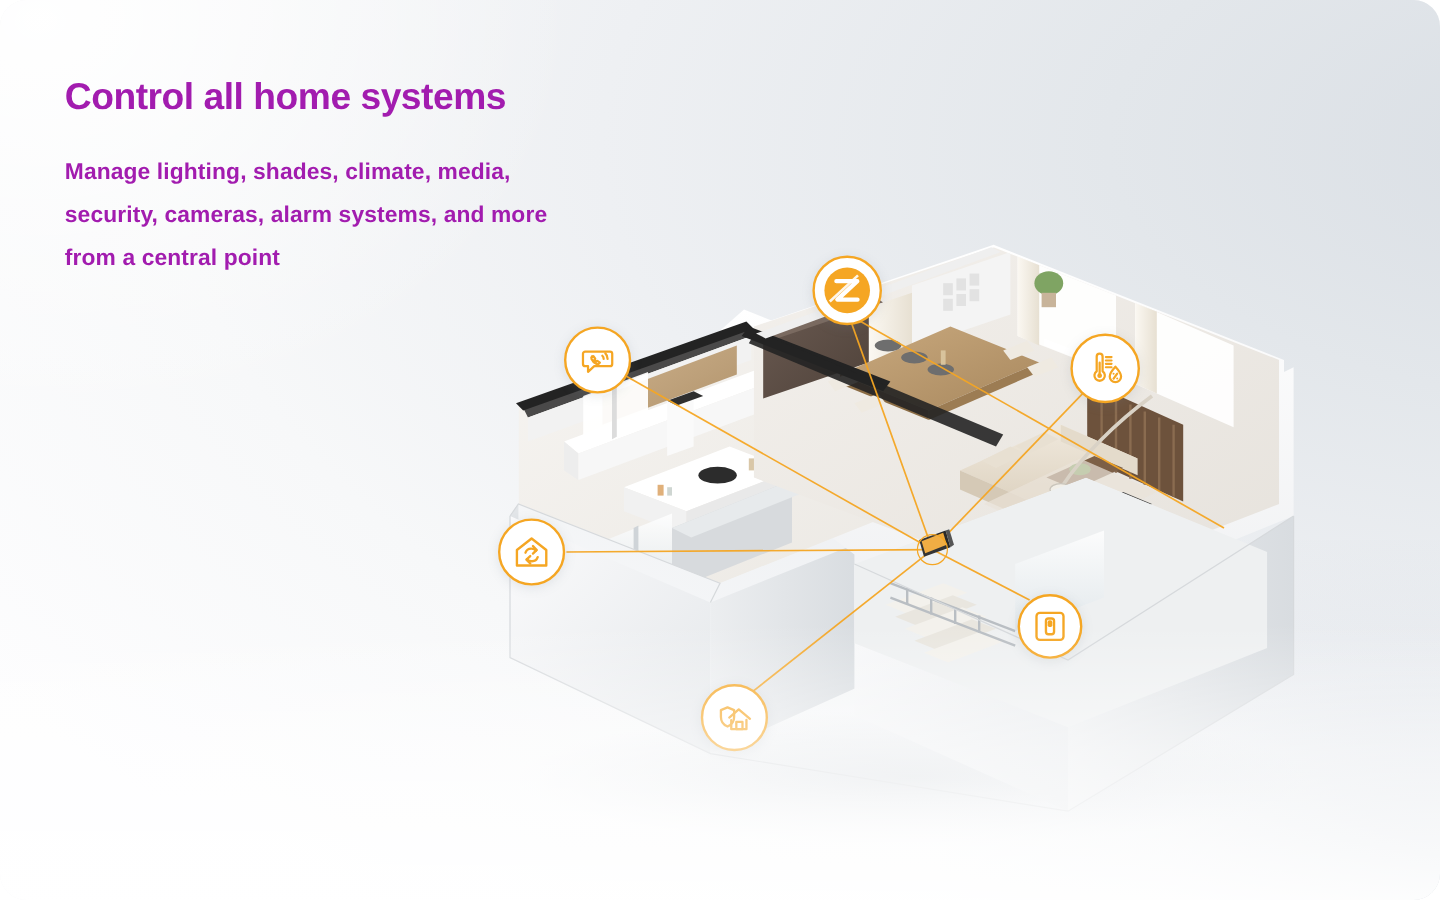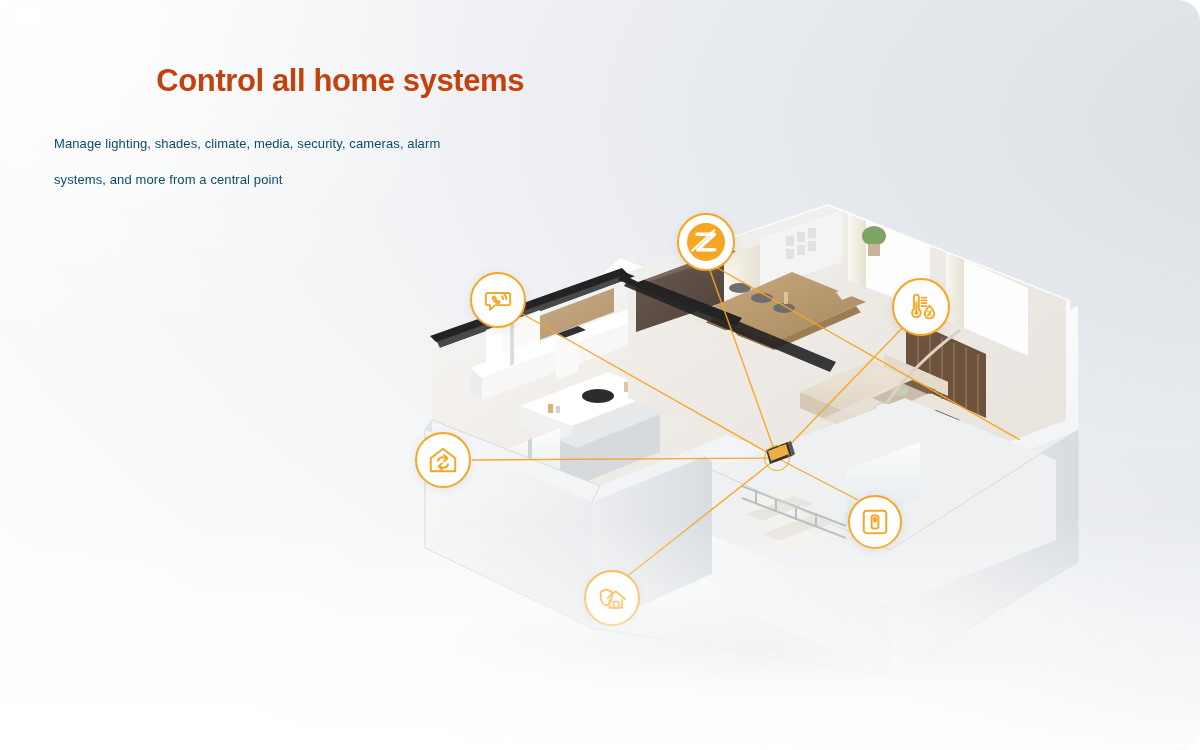--- a/index.html
+++ b/index.html
@@ -36,28 +36,27 @@
     position:absolute;right:0;bottom:0;width:420px;height:300px;
     background:radial-gradient(100% 100% at 100% 90%, rgba(196,204,214,.55) 0%, rgba(205,212,221,.18) 55%, rgba(255,255,255,0) 100%);
   }
 
   
   .copy{position:absolute;left:54px;top:62px;width:470px;}
   .headline{
     margin:0;
     font-size:31px;line-height:38px;
     font-weight:bold;letter-spacing:-.4px;
-    color:#c2410c;
-    text-align:right;
+    color:#a21caf;
   }
   .subcopy{
     margin:26px 0 0 0;
-    font-size:13px;line-height:36px;
-    font-weight:normal;letter-spacing:.1px;
-    color:#0c4a6e;
+    font-size:19px;line-height:36px;
+    font-weight:bold;letter-spacing:.1px;
+    color:#a21caf;
     max-width:440px;
   }
 
   
   .scene{position:absolute;left:0;top:0;width:1200px;height:750px;}
   .scene svg{display:block;}
 
   
   .badge{
     position:absolute;

